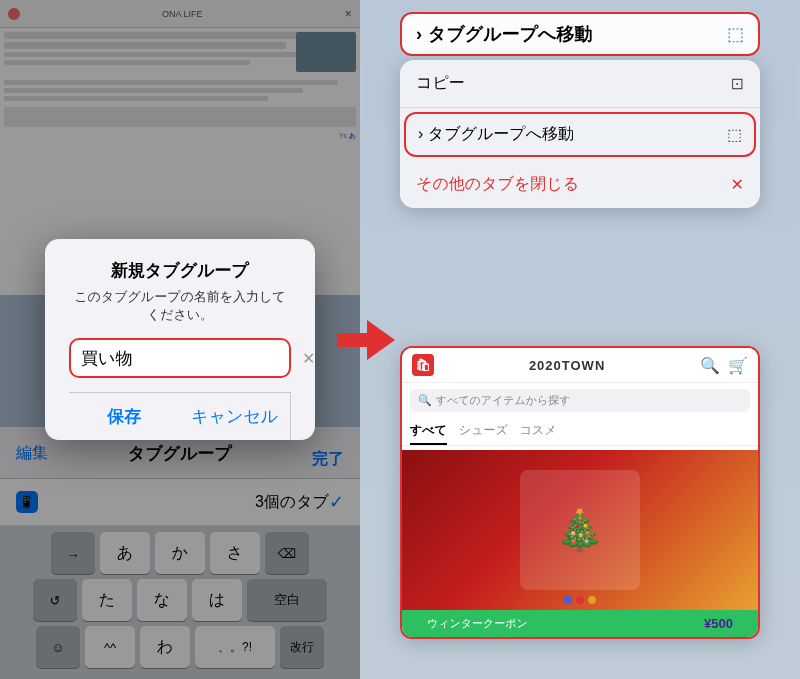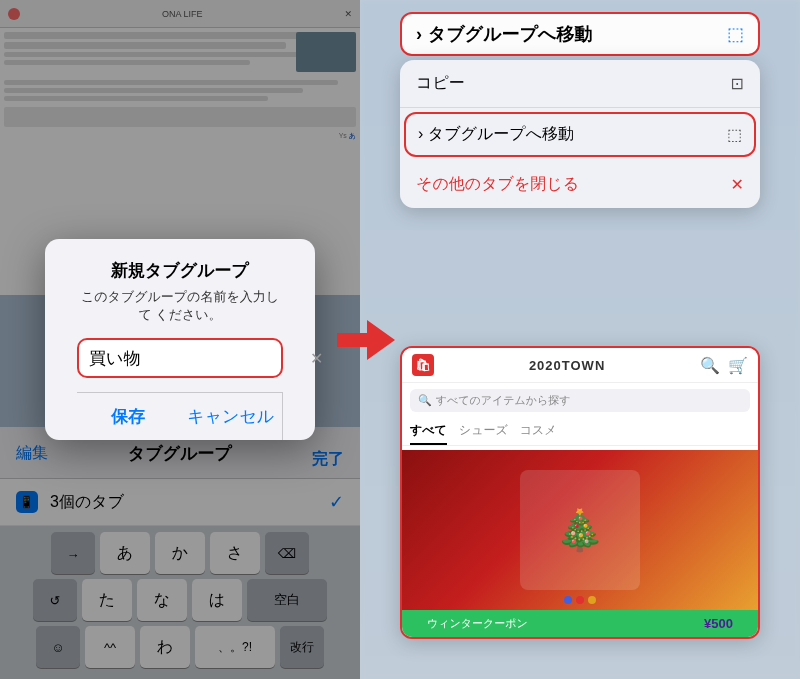--- a/index.html
+++ b/index.html
@@ -92,21 +92,21 @@
       background: rgba(0,0,0,0.4);
       display: flex;
       align-items: center;
       justify-content: center;
       z-index: 10;
     }
 
     .modal-box {
       background: #f2f2f7;
       border-radius: 14px;
-      padding: 20px 32px 0;
+      padding: 20px 24px 0;
       width: 270px;
       box-shadow: 0 10px 40px rgba(0,0,0,0.4);
     }
 
     .modal-title {
       font-size: 17px;
       font-weight: 600;
       text-align: center;
       color: #000;
       margin-bottom: 6px;
@@ -219,20 +219,21 @@
       align-items: center;
       justify-content: center;
       color: #fff;
       font-size: 12px;
     }
 
     .tab-label {
       flex: 1;
       font-size: 16px;
       color: #000;
+      text-align: right;
     }
 
     .tab-check {
       color: #007aff;
       font-size: 18px;
     }
 
     
     .keyboard {
       background: #d1d5db;

